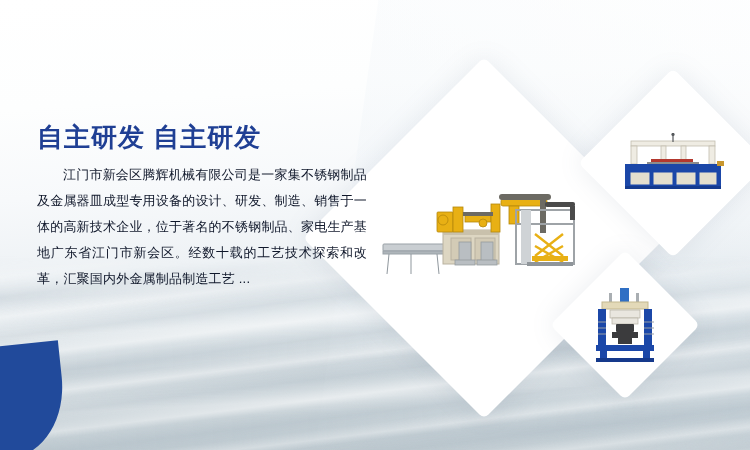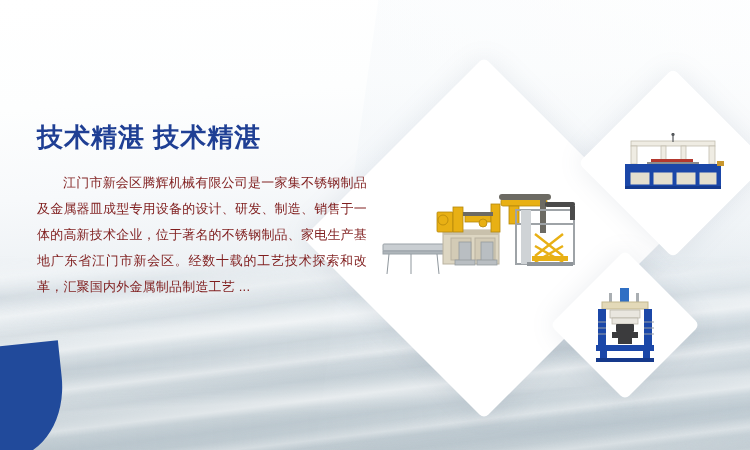--- a/index.html
+++ b/index.html
@@ -125,22 +125,22 @@
     color: #1f3f94;
     font-weight: bold;
     font-size: 26px;
     line-height: 38px;
     letter-spacing: 1px;
     white-space: nowrap;
   }
   .headline .l2 { letter-spacing: 0.5px; }
 
   .body-copy {
-    margin-top: 14px;
-    color: #7f1d1d;
+    margin-top: 6px;
+    color: #0f172a;
     font-size: 13px;
     line-height: 26px;
     text-align: justify;
     text-indent: 26px;
     letter-spacing: 0.2px;
   }
 
   
   .machine { display:block; }
 </style>
@@ -281,18 +281,18 @@
         <rect x="6" y="57" width="58" height="6" fill="#1b47a8"></rect>
         <rect x="10" y="63" width="7" height="11" fill="#1b47a8"></rect>
         <rect x="53" y="63" width="7" height="11" fill="#1b47a8"></rect>
         <rect x="6" y="70" width="58" height="4" fill="#15398b"></rect>
       </svg>
     </div>
   </div>
 
   <div class="copy">
     <div class="headline">
-      <div class="l1">技术精湛 技术精湛</div>
+      <div class="l1">自主研发 自主研发</div>
     </div>
     <p class="body-copy">江门市新会区腾辉机械有限公司是一家集不锈钢制品及金属器皿成型专用设备的设计、研发、制造、销售于一体的高新技术企业，位于著名的不锈钢制品、家电生产基地广东省江门市新会区。经数十载的工艺技术探索和改革，汇聚国内外金属制品制造工艺 ...</p>
   </div>
 
 </div>
 
 </body></html>

